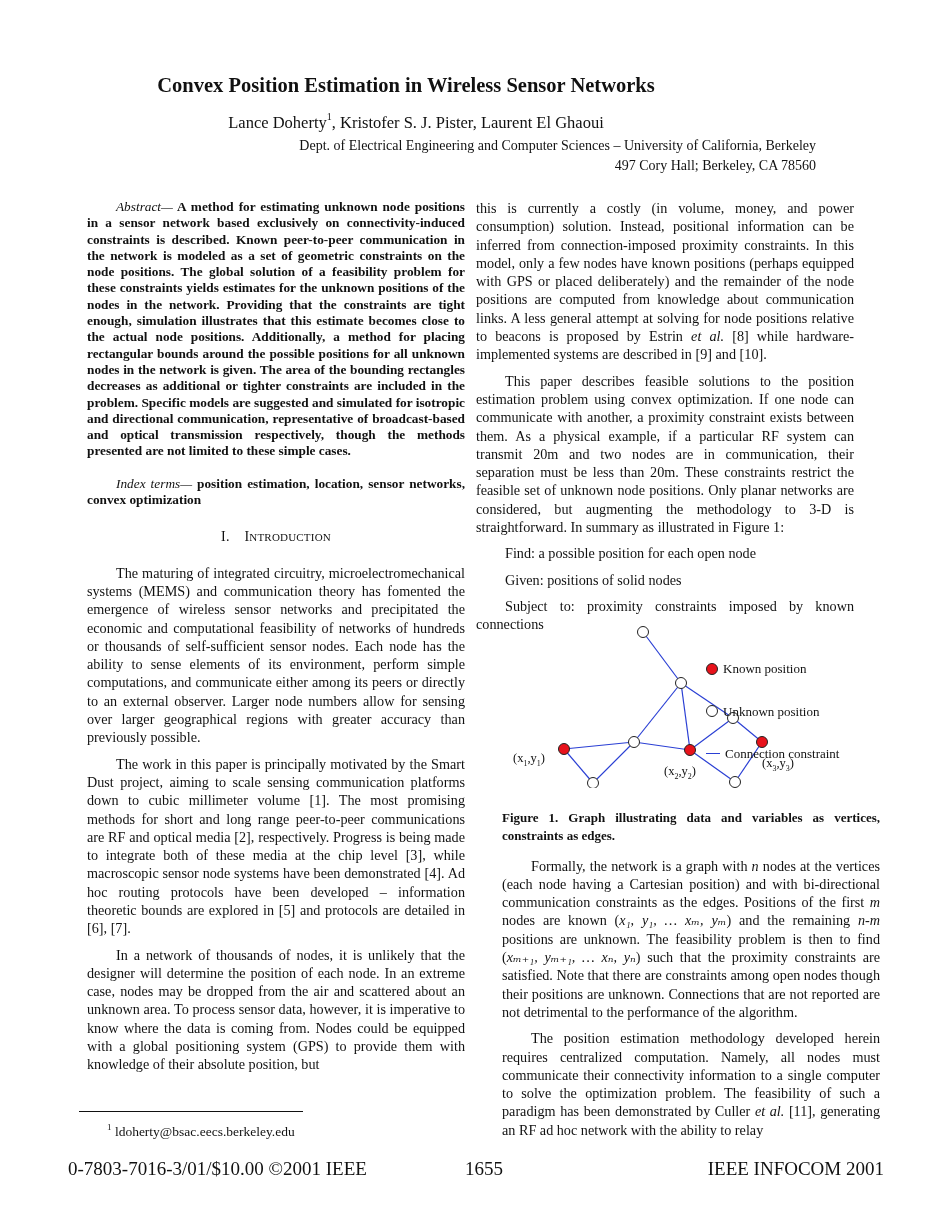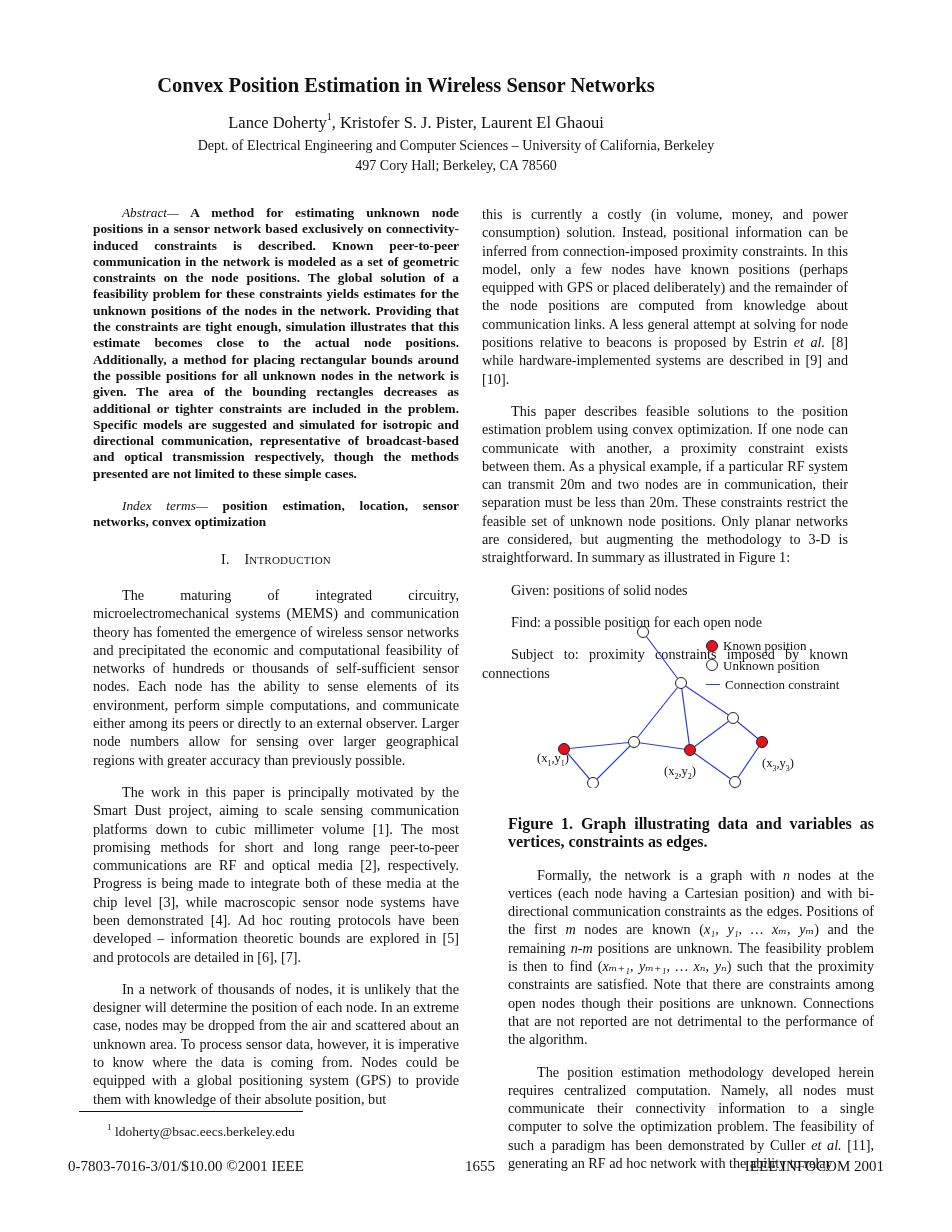--- a/index.html
+++ b/index.html
@@ -1,36 +1,36 @@
 <!DOCTYPE html>
 <html><head>
 <meta charset="utf-8">
 <style>
   html,body{margin:0;padding:0;background:#fff;}
   body{width:952px;height:1232px;position:relative;overflow:hidden;font-family:"Liberation Serif","DejaVu Serif",serif;color:#111;}
   .title{position:absolute;top:74px;left:0;width:812px;text-align:center;font-size:20.5px;font-weight:bold;}
   .authors{position:absolute;top:113px;left:0;width:832px;text-align:center;font-size:16.5px;}
   .authors sup{font-size:10px;vertical-align:top;position:relative;top:-2px;}
-  .affil{position:absolute;left:0;width:816px;text-align:center;font-size:14px;padding-left:48px;}
+  .affil{position:absolute;left:0;width:816px;text-align:right;font-size:14px;}
   .col{position:absolute;width:394px;font-size:14.2px;line-height:18.3px;text-align:justify;}
-  .col p{margin:14px;}
+  .col p{margin:8px;}
   .indent{text-indent:29px;}
   .abstract{font-weight:bold;font-size:13.3px;line-height:16.3px;}
   .abstract i{font-weight:normal;}
   .section-head{text-align:center;font-size:14px;margin:0;letter-spacing:0.2px;}
   .sc{font-size:11px;}
-  .caption{font-weight:bold;font-size:16px;line-height:18.3px;}
+  .caption{font-weight:bold;font-size:13px;line-height:18.3px;}
   .fn-rule{position:absolute;left:79px;top:1111px;width:224px;height:1px;background:#111;}
   .footnote{position:absolute;left:107px;top:1122px;font-size:13.5px;}
   .footnote sup{font-size:9px;}
-  .footer{position:absolute;top:1158px;font-size:15px;}
+  .footer{position:absolute;top:1158px;font-size:19px;}
   .fig{position:absolute;left:494px;top:618px;width:394px;height:170px;}
   .fig svg{position:absolute;left:0;top:0;}
   .legend{position:absolute;left:212px;top:18px;font-size:13px;line-height:19.5px;}
-  .leg-row{display:flex;align-items:center;}
+  .leg-row{display:flex;align-items:center;margin-top:23px;}
   .leg-mark{width:12px;height:12px;display:inline-block;margin-right:5px;box-sizing:border-box;}
   .lbl{position:absolute;font-size:12.5px;}
   .lbl sub{font-size:8px;}
 </style>
 </head>
 <body>
 
 <div class="title">Convex Position Estimation in Wireless Sensor Networks</div>
 <div class="authors"><span>Lance Doherty</span><sup>1</sup><span>, Kristofer S. J. Pister, Laurent El Ghaoui</span></div>
 <div class="affil" style="top:138px">Dept. of Electrical Engineering and Computer Sciences – University of California, Berkeley</div>
@@ -44,22 +44,22 @@
   <p class="indent">The work in this paper is principally motivated by the Smart Dust project, aiming to scale sensing communication platforms down to cubic millimeter volume [1]. The most promising methods for short and long range peer-to-peer communications are RF and optical media [2], respectively. Progress is being made to integrate both of these media at the chip level [3], while macroscopic sensor node systems have been demonstrated [4]. Ad hoc routing protocols have been developed – information theoretic bounds are explored in [5] and protocols are detailed in [6], [7].</p>
   <p class="indent">In a network of thousands of nodes, it is unlikely that the designer will determine the position of each node. In an extreme case, nodes may be dropped from the air and scattered about an unknown area. To process sensor data, however, it is imperative to know where the data is coming from. Nodes could be equipped with a global positioning system (GPS) to provide them with knowledge of their absolute position, but</p>
 </div>
 
 <div class="fn-rule"></div>
 <div class="footnote"><sup>1</sup> <span>ldoherty@bsac.eecs.berkeley.edu</span></div>
 
 <div class="col" style="left:468px;top:191px;">
   <p><span>this is currently a costly (in volume, money, and power consumption) solution. Instead, positional information can be inferred from connection-imposed proximity constraints. In this model, only a few nodes have known positions (perhaps equipped with GPS or placed deliberately) and the remainder of the node positions are computed from knowledge about communication links. A less general attempt at solving for node positions relative to beacons is proposed by Estrin </span><i>et al.</i><span> [8] while hardware-implemented systems are described in [9] and [10].</span></p>
   <p class="indent">This paper describes feasible solutions to the position estimation problem using convex optimization. If one node can communicate with another, a proximity constraint exists between them. As a physical example, if a particular RF system can transmit 20m and two nodes are in communication, their separation must be less than 20m. These constraints restrict the feasible set of unknown node positions. Only planar networks are considered, but augmenting the methodology to 3-D is straightforward. In summary as illustrated in Figure 1:</p>
+  <p class="indent">Find: a possible position for each open node</p>
   <p class="indent">Given: positions of solid nodes</p>
-  <p class="indent">Find: a possible position for each open node</p>
   <p class="indent">Subject to: proximity constraints imposed by known connections</p>
 </div>
 
 <div class="fig">
   <svg id="graph" width="394" height="170">
       <line x1="149" y1="14" x2="187" y2="65" stroke="#2a3fd4" stroke-width="1.2"></line>
       <line x1="187" y1="65" x2="140" y2="124" stroke="#2a3fd4" stroke-width="1.2"></line>
       <line x1="187" y1="65" x2="196" y2="132" stroke="#2a3fd4" stroke-width="1.2"></line>
       <line x1="187" y1="65" x2="239" y2="100" stroke="#2a3fd4" stroke-width="1.2"></line>
       <line x1="239" y1="100" x2="196" y2="132" stroke="#2a3fd4" stroke-width="1.2"></line>
@@ -87,21 +87,21 @@
       </div>
     <div class="leg-row">
         <span class="leg-mark" style="border-radius:50%;border:1px solid #222;background:#fff;"></span>
         <span>Unknown  position</span>
       </div>
     <div class="leg-row">
         <span class="leg-mark" id="le" style="height: 1px; width: 14px; margin-right: 5px; background: rgb(42, 63, 212);"></span>
         <span>Connection constraint</span>
       </div>
   </div>
-  <div class="lbl" style="left:43px;top:133px">(<span>x</span><sub>1</sub>,<span>y</span><sub>1</sub>)</div>
+  <div class="lbl" style="left:19px;top:133px">(<span>x</span><sub>1</sub>,<span>y</span><sub>1</sub>)</div>
   <div class="lbl" style="left:170px;top:146px">(<span>x</span><sub>2</sub>,<span>y</span><sub>2</sub>)</div>
   <div class="lbl" style="left:268px;top:138px">(<span>x</span><sub>3</sub>,<span>y</span><sub>3</sub>)</div>
 </div>
 
 <div class="col" style="left:494px;top:801px;">
   <p class="caption">Figure 1. Graph illustrating data and variables as vertices, constraints as edges.</p>
   <p class="indent" style="margin-top:11px"><span>Formally, the network is a graph with </span><i>n</i><span> nodes at the vertices (each node having a Cartesian position) and with bi-directional communication constraints as the edges. Positions of the first </span><i>m</i><span> nodes are known (</span><i>x₁, y₁, … xₘ, yₘ</i><span>) and the remaining </span><i>n-m</i><span> positions are unknown. The feasibility problem is then to find (</span><i>xₘ₊₁, yₘ₊₁, … xₙ, yₙ</i><span>) such that the proximity constraints are satisfied. Note that there are constraints among open nodes though their positions are unknown. Connections that are not reported are not detrimental to the performance of the algorithm.</span></p>
   <p class="indent"><span>The position estimation methodology developed herein requires centralized computation. Namely, all nodes must communicate their connectivity information to a single computer to solve the optimization problem. The feasibility of such a paradigm has been demonstrated by Culler </span><i>et al.</i><span> [11], generating an RF ad hoc network with the ability to relay</span></p>
 </div>
 

